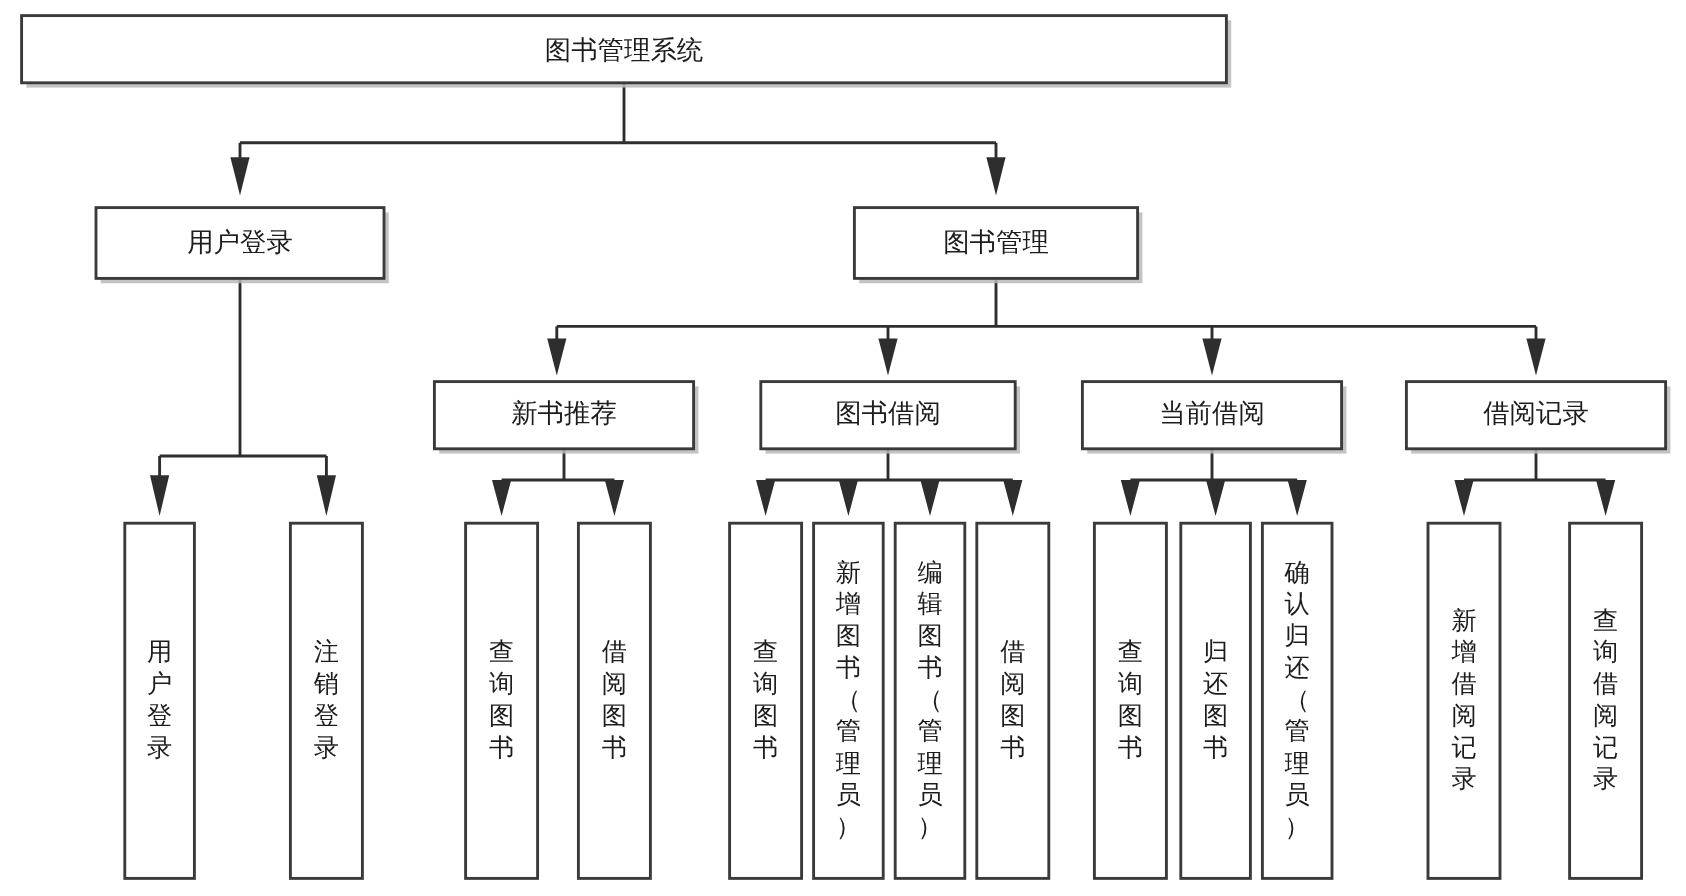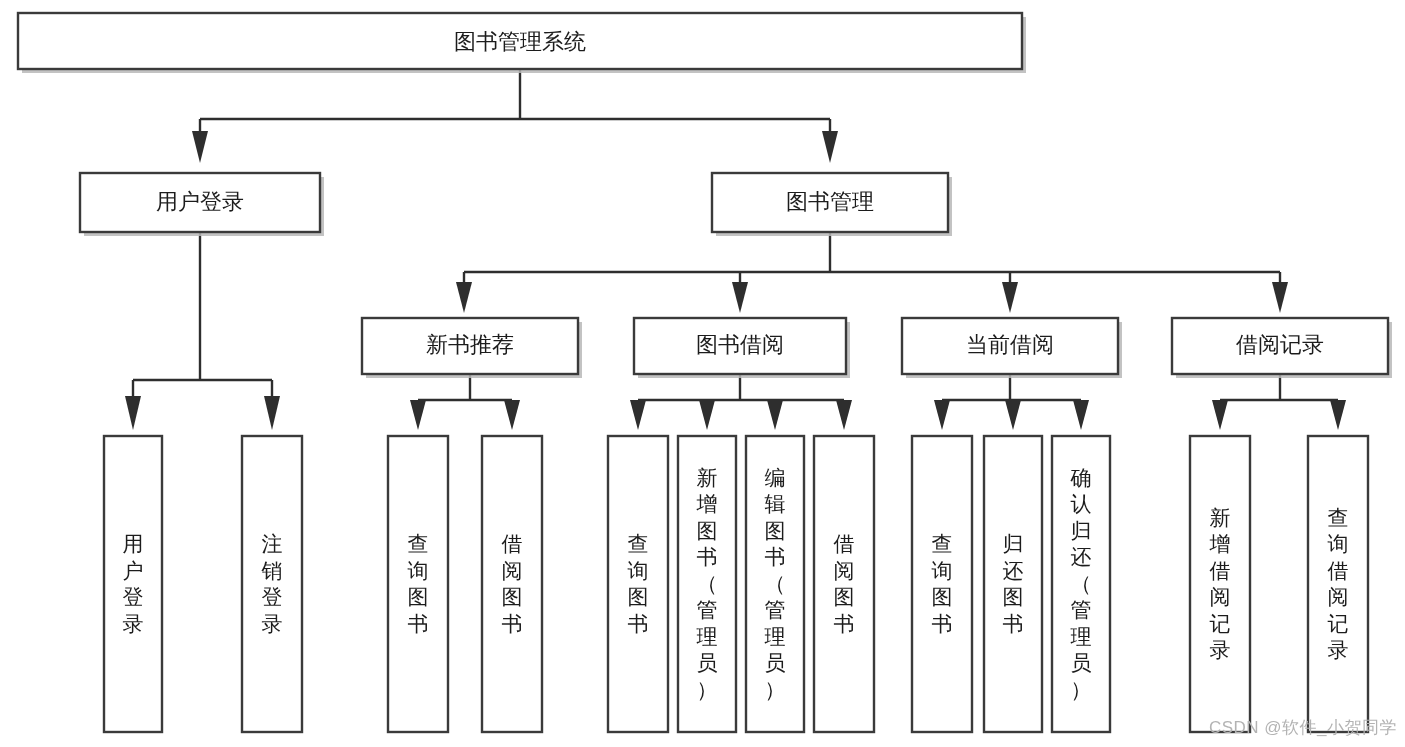--- a/index.html
+++ b/index.html
@@ -216,14 +216,13 @@
   <div class="leaf-label" style="left: 608px; top: 531px; width: 60px;"><span style="height: 26.5px; line-height: 26.5px;">查</span><span style="height: 26.5px; line-height: 26.5px;">询</span><span style="height: 26.5px; line-height: 26.5px;">图</span><span style="height: 26.5px; line-height: 26.5px;">书</span></div>
   <div class="leaf-label" style="left: 678px; top: 464.75px; width: 58px;"><span style="height: 26.5px; line-height: 26.5px;">新</span><span style="height: 26.5px; line-height: 26.5px;">增</span><span style="height: 26.5px; line-height: 26.5px;">图</span><span style="height: 26.5px; line-height: 26.5px;">书</span><span style="height: 26.5px; line-height: 26.5px;">（</span><span style="height: 26.5px; line-height: 26.5px;">管</span><span style="height: 26.5px; line-height: 26.5px;">理</span><span style="height: 26.5px; line-height: 26.5px;">员</span><span style="height: 26.5px; line-height: 26.5px;">）</span></div>
   <div class="leaf-label" style="left: 746px; top: 464.75px; width: 58px;"><span style="height: 26.5px; line-height: 26.5px;">编</span><span style="height: 26.5px; line-height: 26.5px;">辑</span><span style="height: 26.5px; line-height: 26.5px;">图</span><span style="height: 26.5px; line-height: 26.5px;">书</span><span style="height: 26.5px; line-height: 26.5px;">（</span><span style="height: 26.5px; line-height: 26.5px;">管</span><span style="height: 26.5px; line-height: 26.5px;">理</span><span style="height: 26.5px; line-height: 26.5px;">员</span><span style="height: 26.5px; line-height: 26.5px;">）</span></div>
   <div class="leaf-label" style="left: 814px; top: 531px; width: 60px;"><span style="height: 26.5px; line-height: 26.5px;">借</span><span style="height: 26.5px; line-height: 26.5px;">阅</span><span style="height: 26.5px; line-height: 26.5px;">图</span><span style="height: 26.5px; line-height: 26.5px;">书</span></div>
   <div class="leaf-label" style="left: 912px; top: 531px; width: 60px;"><span style="height: 26.5px; line-height: 26.5px;">查</span><span style="height: 26.5px; line-height: 26.5px;">询</span><span style="height: 26.5px; line-height: 26.5px;">图</span><span style="height: 26.5px; line-height: 26.5px;">书</span></div>
   <div class="leaf-label" style="left: 984px; top: 531px; width: 58px;"><span style="height: 26.5px; line-height: 26.5px;">归</span><span style="height: 26.5px; line-height: 26.5px;">还</span><span style="height: 26.5px; line-height: 26.5px;">图</span><span style="height: 26.5px; line-height: 26.5px;">书</span></div>
   <div class="leaf-label" style="left: 1052px; top: 464.75px; width: 58px;"><span style="height: 26.5px; line-height: 26.5px;">确</span><span style="height: 26.5px; line-height: 26.5px;">认</span><span style="height: 26.5px; line-height: 26.5px;">归</span><span style="height: 26.5px; line-height: 26.5px;">还</span><span style="height: 26.5px; line-height: 26.5px;">（</span><span style="height: 26.5px; line-height: 26.5px;">管</span><span style="height: 26.5px; line-height: 26.5px;">理</span><span style="height: 26.5px; line-height: 26.5px;">员</span><span style="height: 26.5px; line-height: 26.5px;">）</span></div>
   <div class="leaf-label" style="left: 1190px; top: 504.5px; width: 60px;"><span style="height: 26.5px; line-height: 26.5px;">新</span><span style="height: 26.5px; line-height: 26.5px;">增</span><span style="height: 26.5px; line-height: 26.5px;">借</span><span style="height: 26.5px; line-height: 26.5px;">阅</span><span style="height: 26.5px; line-height: 26.5px;">记</span><span style="height: 26.5px; line-height: 26.5px;">录</span></div>
   <div class="leaf-label" style="left: 1308px; top: 504.5px; width: 60px;"><span style="height: 26.5px; line-height: 26.5px;">查</span><span style="height: 26.5px; line-height: 26.5px;">询</span><span style="height: 26.5px; line-height: 26.5px;">借</span><span style="height: 26.5px; line-height: 26.5px;">阅</span><span style="height: 26.5px; line-height: 26.5px;">记</span><span style="height: 26.5px; line-height: 26.5px;">录</span></div>
 
-  <div class="watermark">CSDN @软件_小贺同学</div>
 </div>
 
 </body></html>

